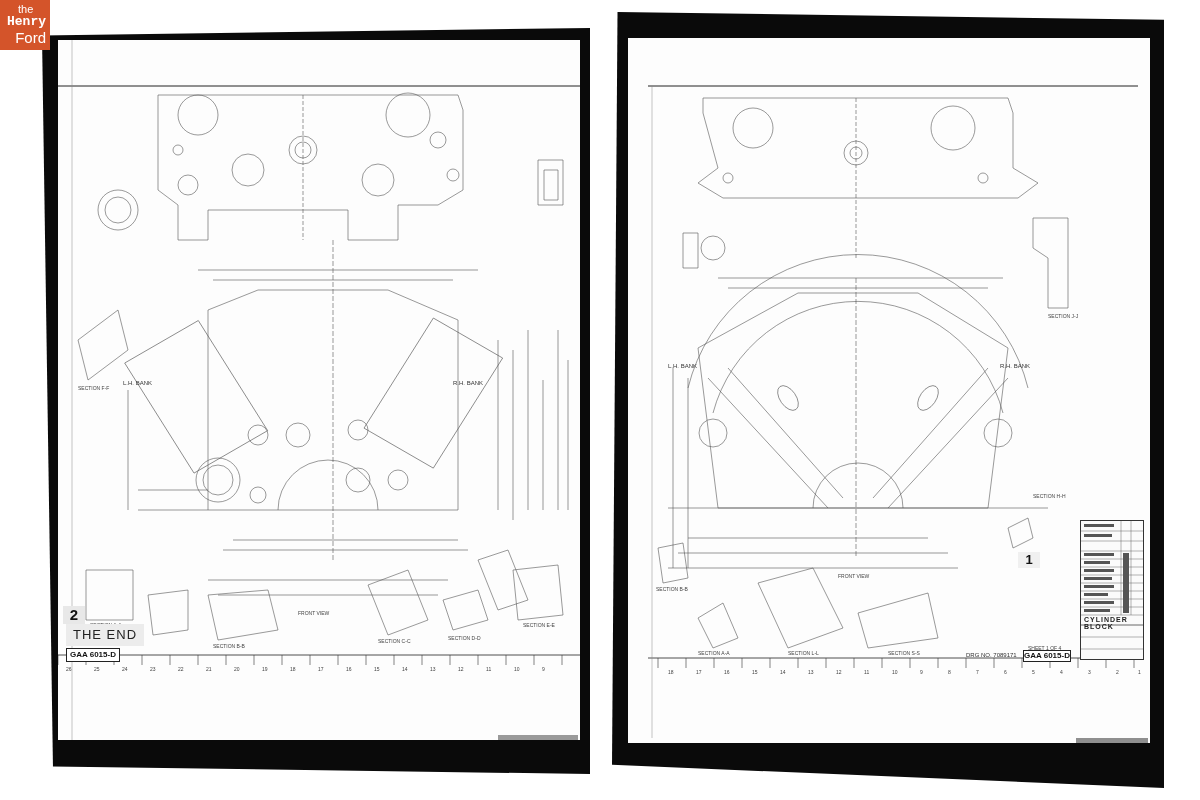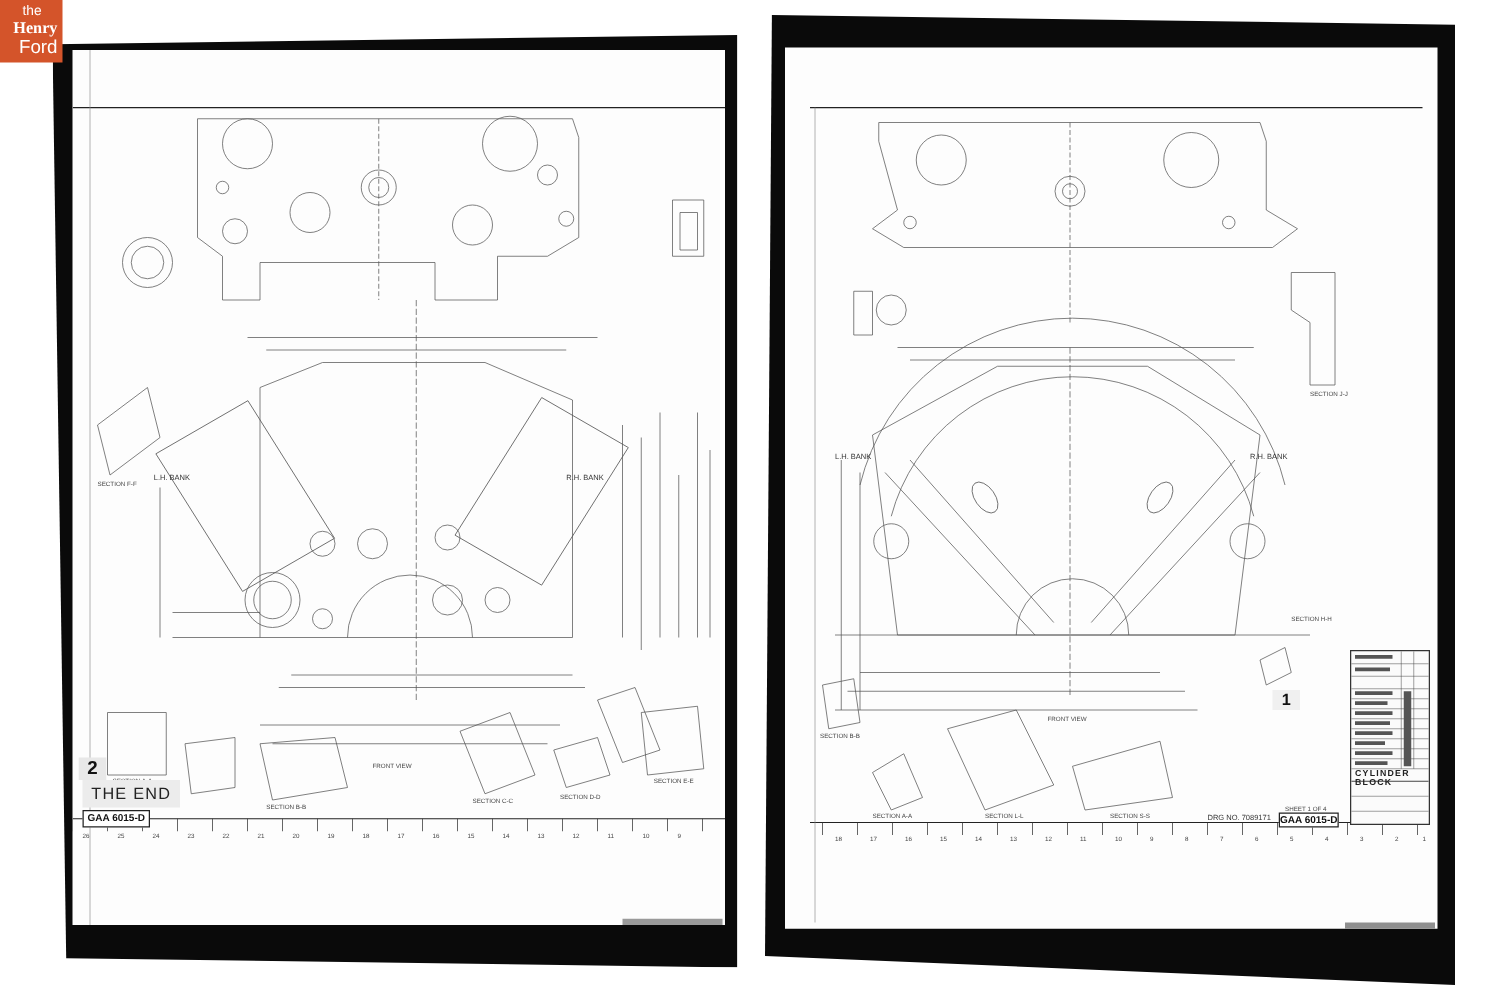--- a/index.html
+++ b/index.html
@@ -1,19 +1,19 @@
 <!DOCTYPE html>
 <html><head>
 <meta charset="utf-8">
 <style>
   html, body { margin:0; padding:0; }
   body { width:1200px; height:800px; background:#ffffff; position:relative; overflow:hidden; font-family:"Liberation Sans", sans-serif; }
   .logo { position:absolute; left:0; top:0; width:50px; height:50px; background:#d4542a; color:#fff; z-index:5; }
   .logo .the { position:absolute; left:6px; top:3px; font-size:11px; font-family:"Liberation Sans", sans-serif;margin-left:12px; }
-  .logo .henry { position:absolute; right:4px; top:14px; font-size:13px; font-weight:bold; font-family:Liberation Serif, serif; }
+  .logo .henry { position:absolute; right:4px; top:14px; font-size:13px; font-weight:bold; font-family:Liberation Mono, monospace; }
   .logo .ford { position:absolute; right:4px; top:29px; font-size:15px; font-weight:normal; font-family:"Liberation Sans", sans-serif; }
   .film { position:absolute; background:#0a0a0a; }
   .sheet { position:absolute; background:#fdfdfd; overflow:hidden; }
   svg { position:absolute; left:0; top:0; }
   .label-box { position:absolute; background:#fff; border:1px solid #222; font-family:"Liberation Sans", sans-serif; color:#111; }
   .num-box { position:absolute; background:#e8e8e8; font-weight:bold; font-family:"Liberation Sans", sans-serif; color:#111; text-align:center; }
   .the-end { position:absolute; background:#ececec; font-family:"Liberation Sans", sans-serif; color:#222; letter-spacing:1px; }
   .title-block { position:absolute; border:1px solid #333; background:#fbfbfb; }
   .tb-title { position:absolute; font-size:7px; font-weight:bold; letter-spacing:1px; color:#222; font-family:"Liberation Sans", sans-serif; }
   .tiny { position:absolute; font-size:5px; color:#444; font-family:"Liberation Sans", sans-serif; white-space:nowrap; }

